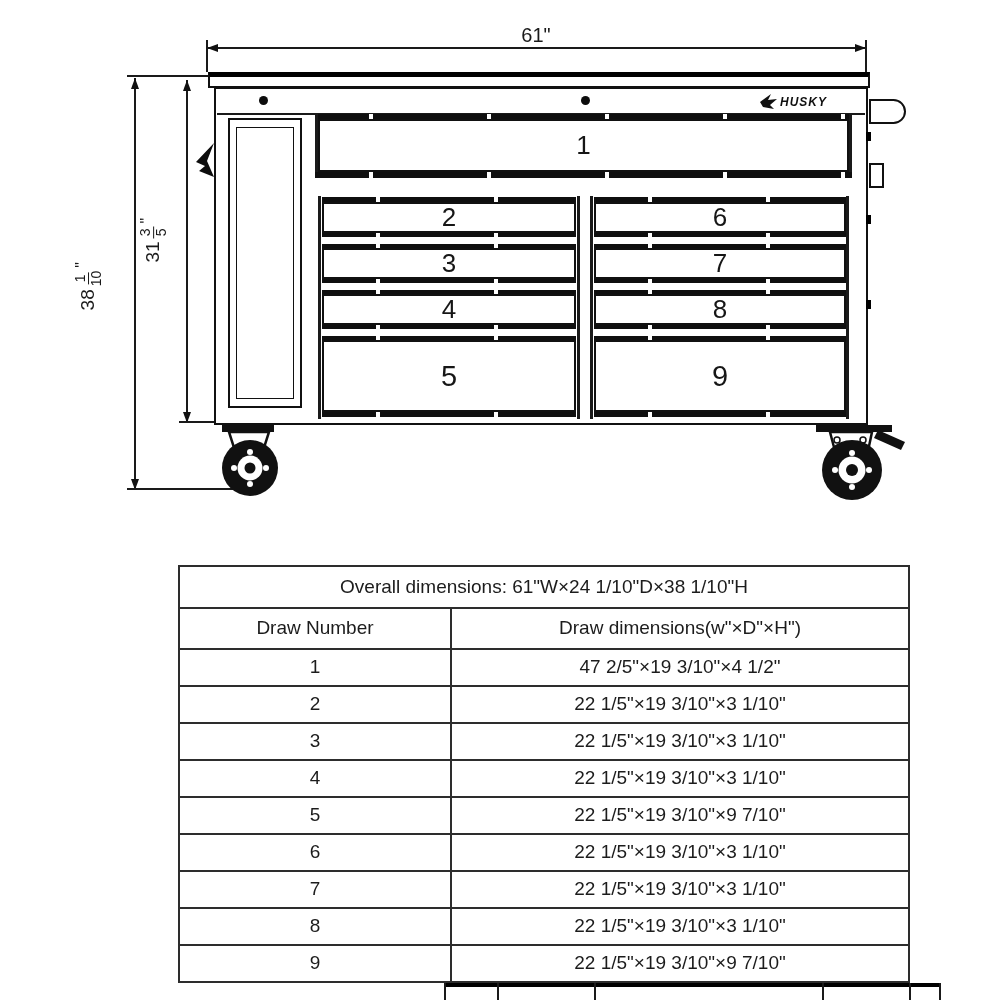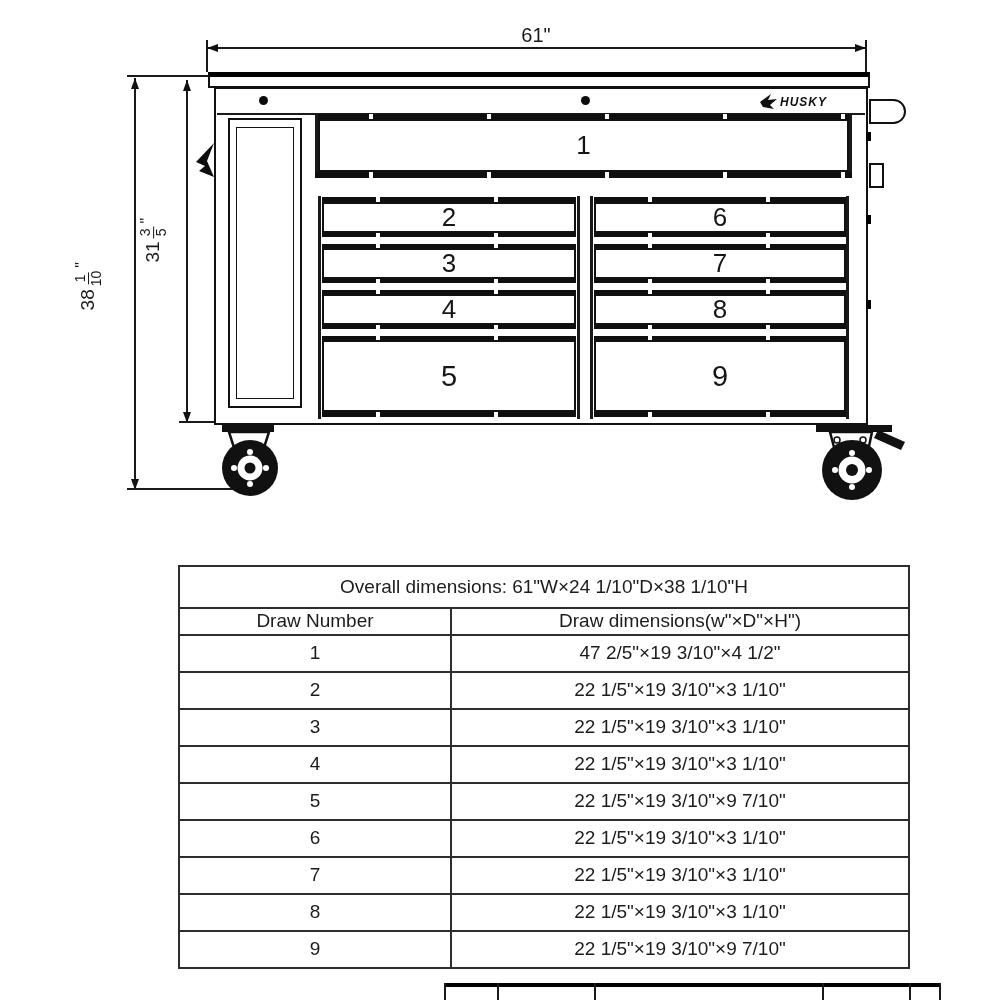--- a/index.html
+++ b/index.html
@@ -39,21 +39,21 @@
   table.spec {
     position:absolute; left:178px; top:565px; width:730px;
     border-collapse:collapse; table-layout:fixed;
   }
   table.spec td {
     border:2px solid #2d2d2d; text-align:center; vertical-align:middle;
     font-size:19px; color:#1c1c1c; height:37px; padding:0; line-height:1.1;
     font-family:"Liberation Sans", sans-serif;
   }
   table.spec tr.hdr0 td { height:42px; }
-  table.spec tr.hdr1 td { height:27px;margin-left:32px; }
+  table.spec tr.hdr1 td { height:41px;margin-left:32px; }
   .tickblock { position:absolute; background:#000; }
 </style>
 </head>
 <body>
 
 <div id="stage">
 
   <div class="hl" style="left:207px;top:47px;width:659px;height:1.6px;"></div>
   <div class="arrow arr-left" style="left:207px;top:44px;"></div>
   <div class="arrow arr-right" style="left:855px;top:44px;"></div>

